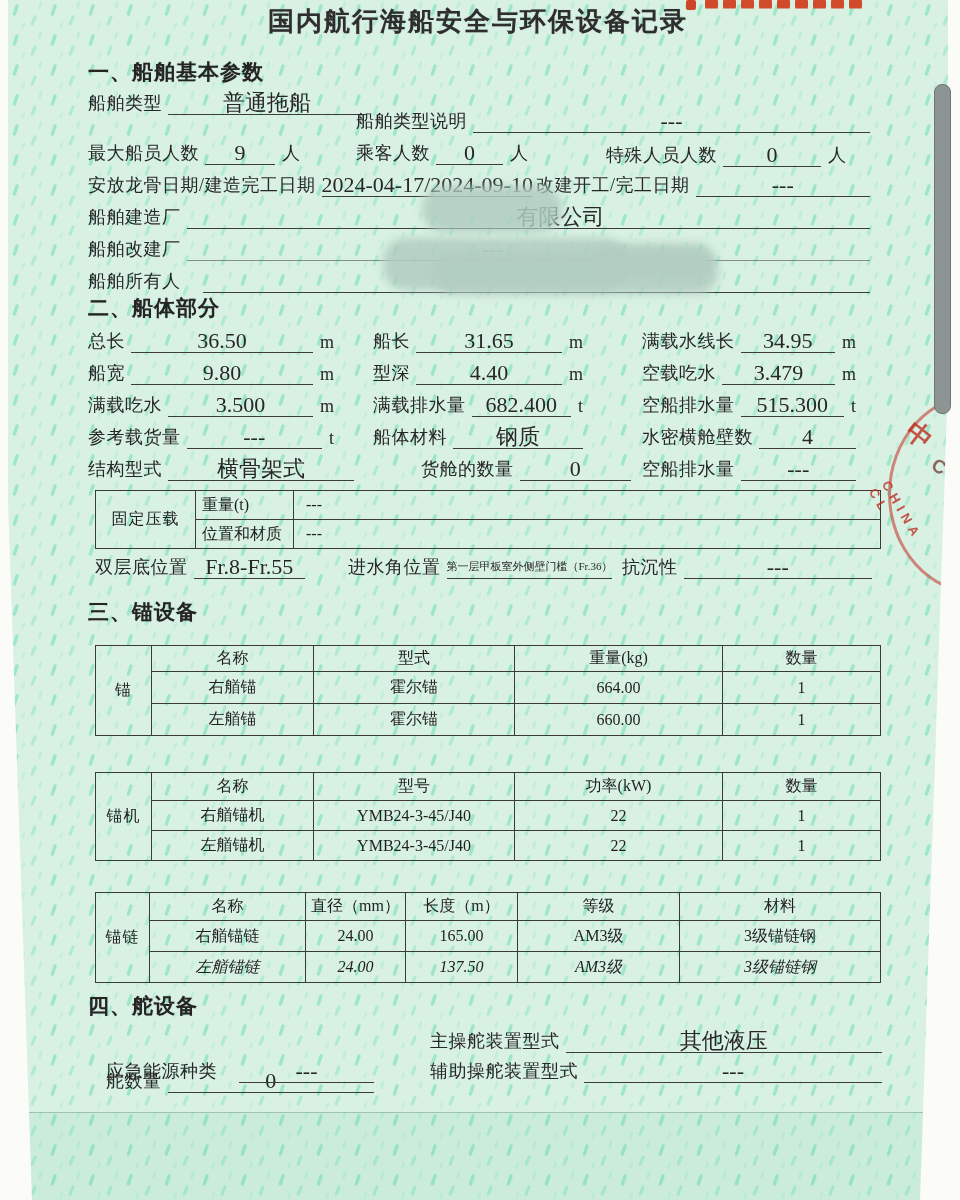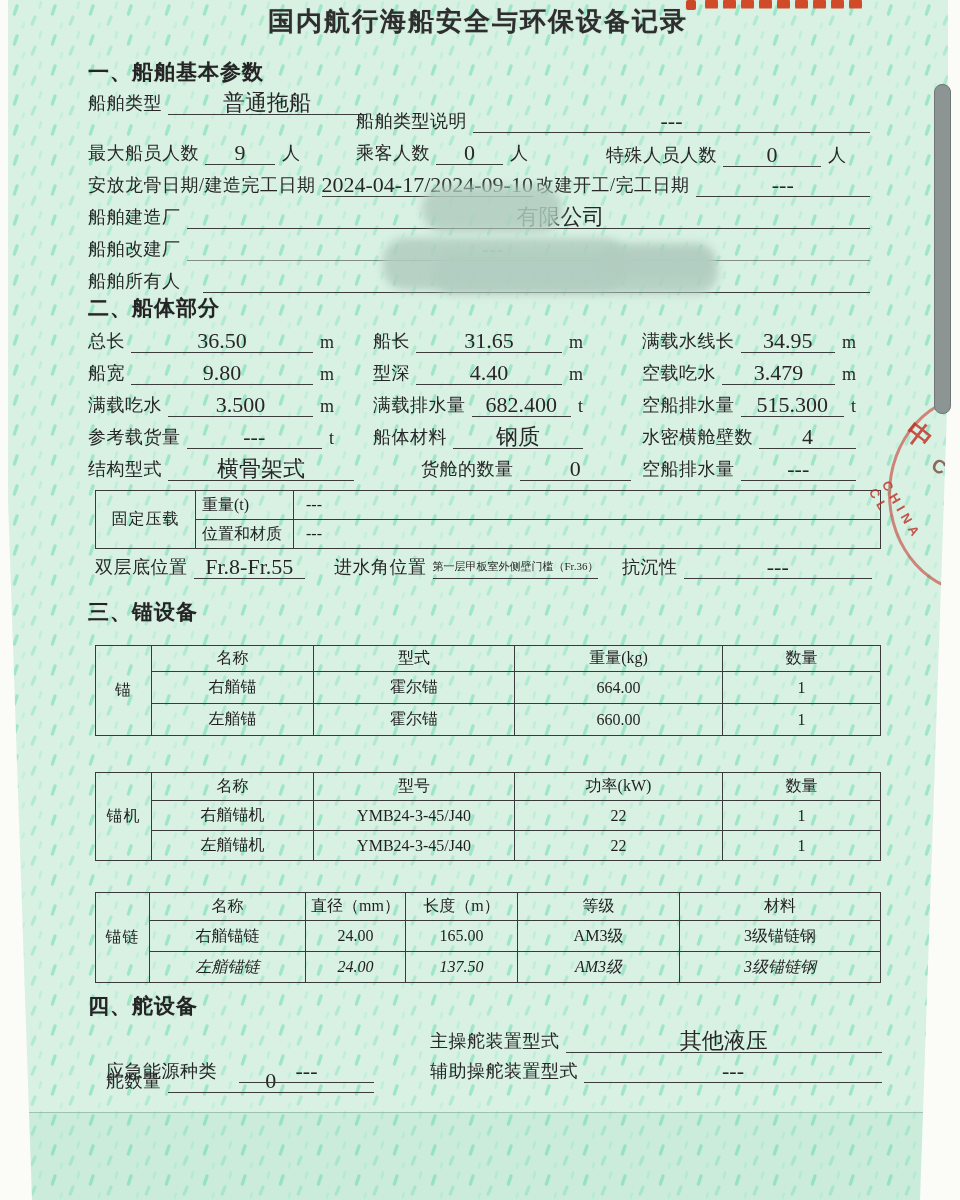--- a/index.html
+++ b/index.html
@@ -249,21 +249,21 @@
       <td style="text-align:left;padding-left:6px;margin-left:30px;">位置和材质</td>
       <td style="text-align:left;padding-left:12px;">---</td>
     </tr>
   </tbody>
     </table>
 
   <div class="field" style="left:87px;top:552px;width:210px;">
     <span class="lbl">双层底位置</span>
     <span class="vbox">Fr.8-Fr.55</span>
   </div>
-  <div class="field" style="left:326px;top:552px;width:258px;">
+  <div class="field" style="left:340px;top:552px;width:258px;">
     <span class="lbl">进水角位置</span>
     <span class="vbox small-val">第一层甲板室外侧壁门槛（Fr.36）</span>
   </div>
   <div class="field" style="left:614px;top:552px;width:250px;">
     <span class="lbl">抗沉性</span>
     <span class="vbox">---</span>
   </div>
 
   <div class="sec-head" style="left:80px;top:598px;">三、锚设备</div>
 

